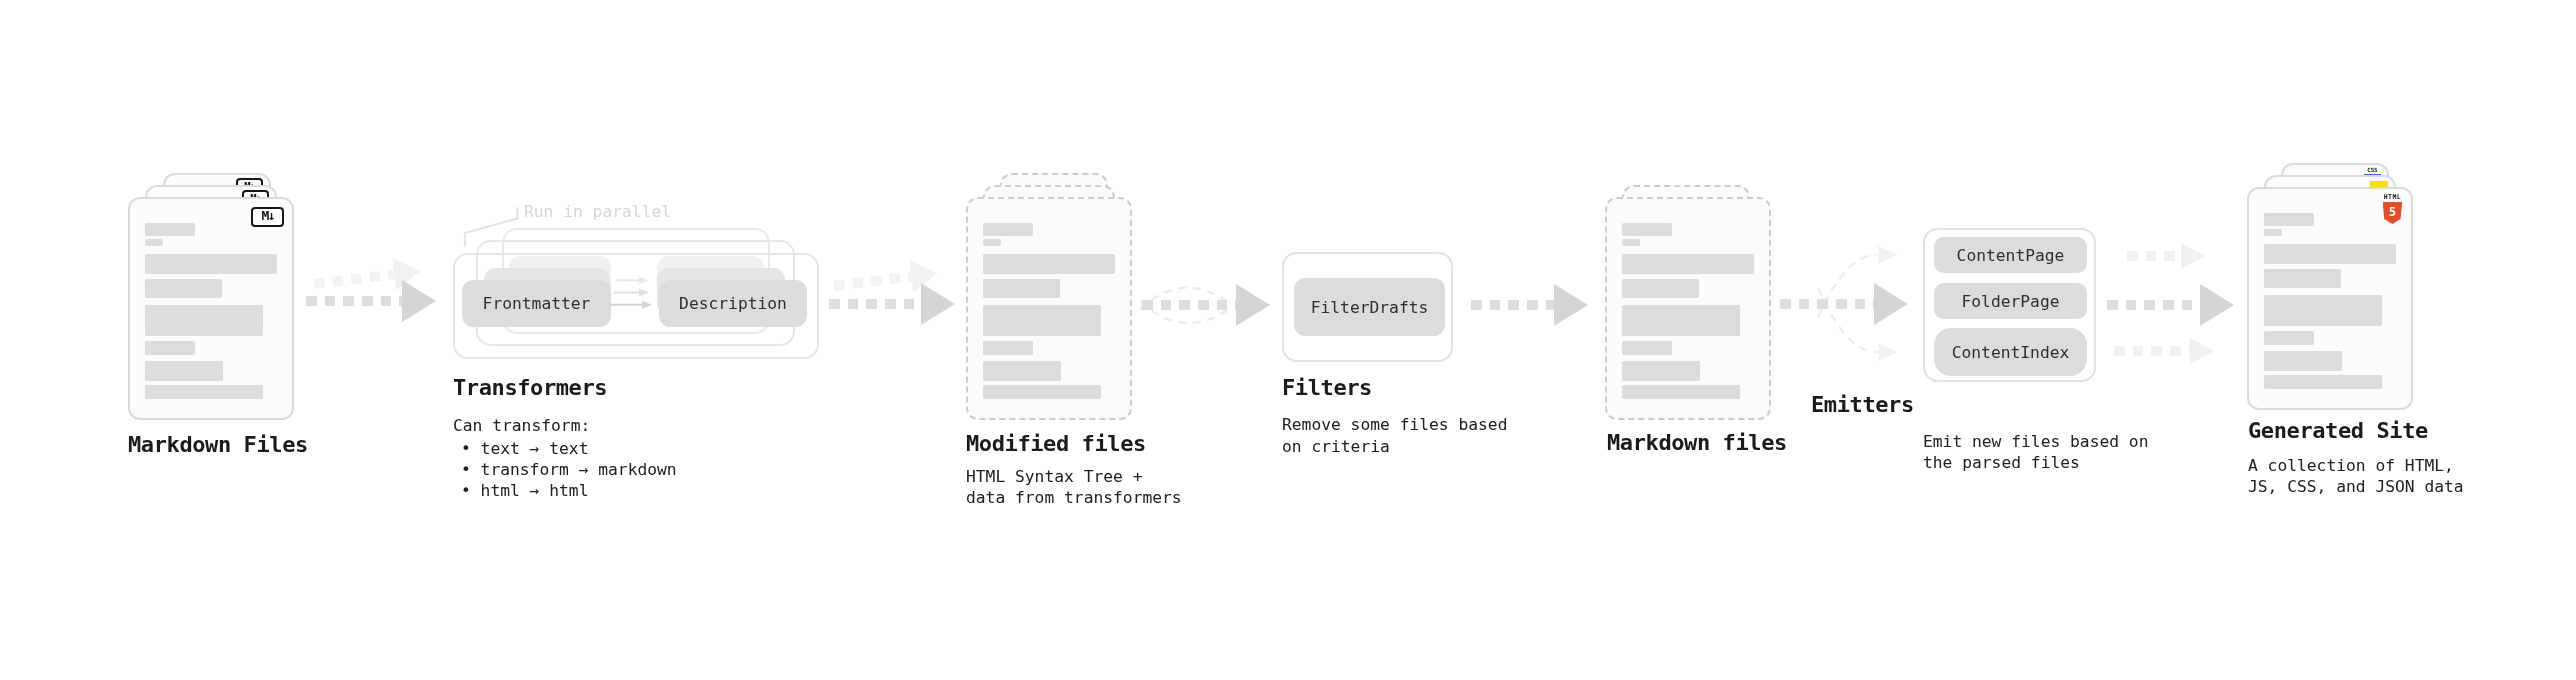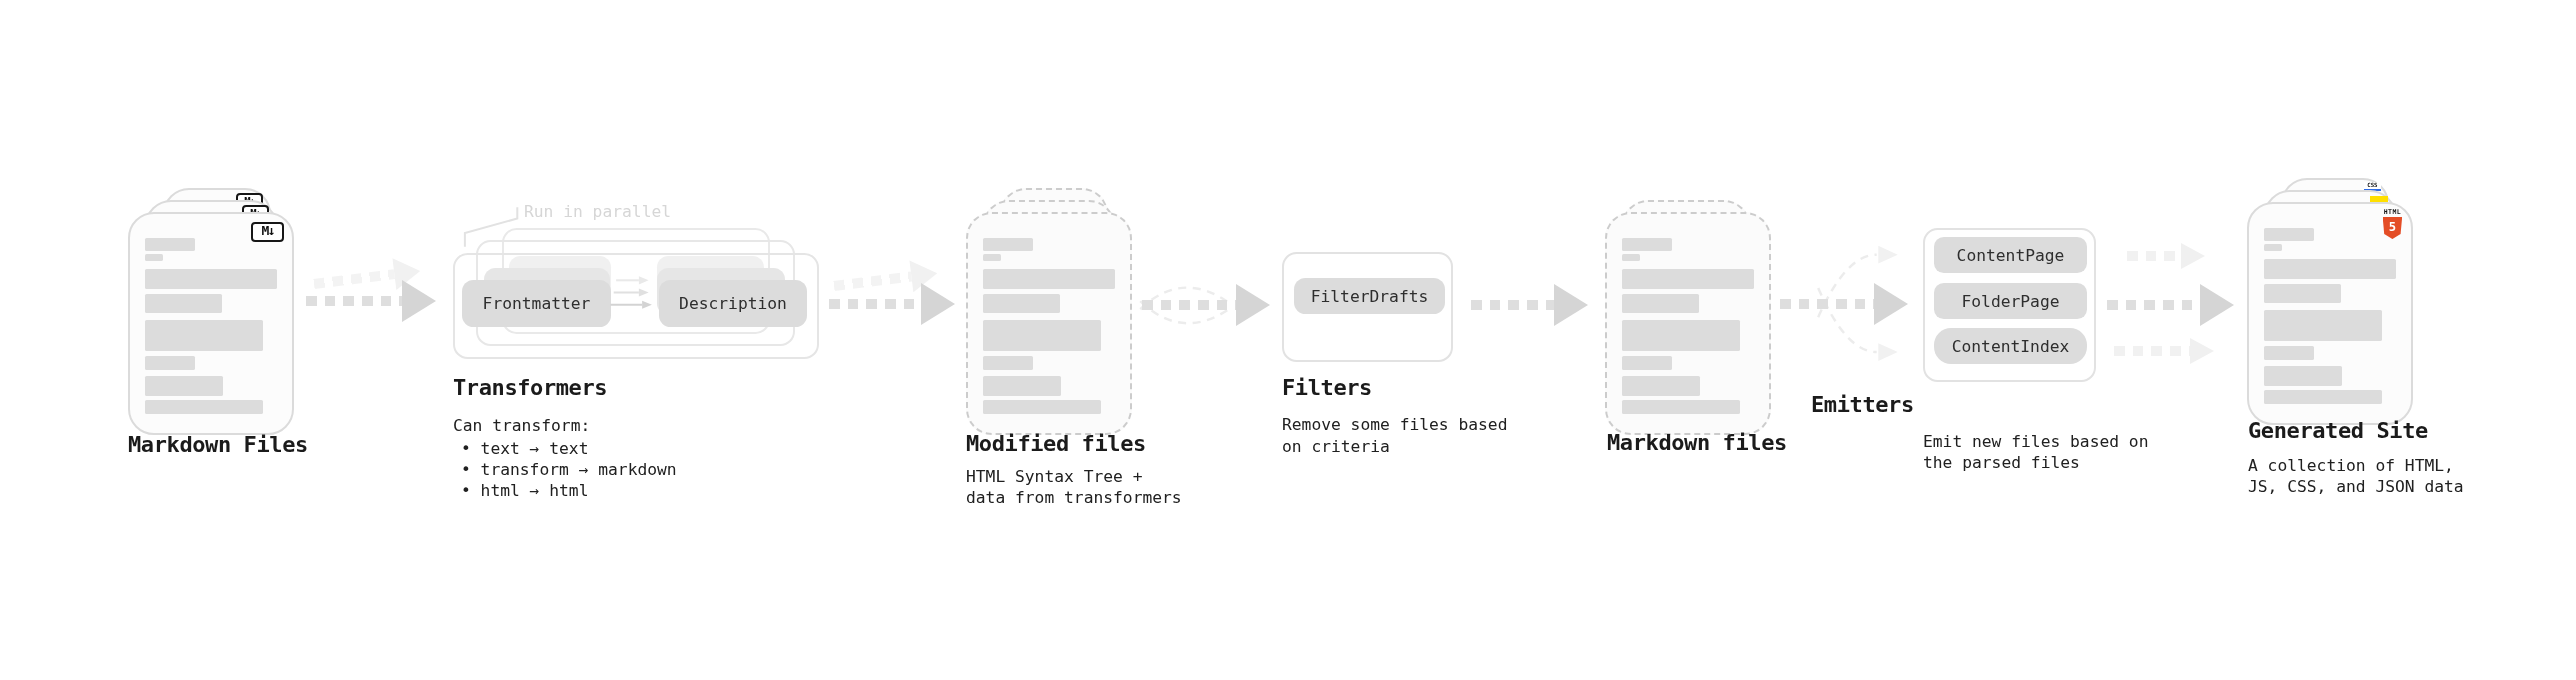--- a/index.html
+++ b/index.html
@@ -1,19 +1,19 @@
 <!DOCTYPE html>
 <html style="--html5-orange: #e44d26; --js-yellow: #ffdf00; --css-blue: #2e6be6;font-size:13px"><head>
 <meta charset="utf-8">
 <style>
   html,body{margin:0;padding:0;background:#fff;}
   #canvas{position:relative;width:2576px;height:681px;background:#ffffff;overflow:hidden;
           font-family:"DejaVu Sans Mono","Liberation Mono",monospace;}
   
-  .card{position:absolute;box-sizing:border-box;border-radius:26px;background:#fcfcfc;border:2.4px solid #dbdbdb;margin-top:15px;}
+  .card{position:absolute;box-sizing:border-box;border-radius:12px;background:#fcfcfc;border:2.4px solid #dbdbdb;}
   .card.dashed{border:2.4px dashed #cccccc;background:#fbfbfb;}
   .bars{position:absolute;left:15.4px;top:24.4px;display:flex;flex-direction:column;align-items:flex-start;}
   .b{display:block;background:#dcdcdc;border-radius:1.6px;}
   
   .mdb{position:absolute;top:8.1px;right:8.1px;width:32.5px;height:19.5px;box-sizing:border-box;
        border:2.4px solid #161616;border-radius:4.1px;background:#fff;color:#111;
        font-weight:bold;font-size:13px;line-height:14.6px;text-align:center;letter-spacing:-1.6px;}
   .mdb.sm{width:27px;height:16.3px;top:3.3px;right:6.5px;border-width:2px;font-size:10.6px;line-height:12.2px;}
   
   .h5{position:absolute;top:4.9px;right:8.1px;width:21px;text-align:center;}
@@ -151,21 +151,21 @@
     <path d="M10,52 Q62,2 122,46" fill="none" stroke="#ececec" stroke-width="3" stroke-dasharray="10 8"></path>
     <path d="M10,42 Q62,92 122,50" fill="none" stroke="#ececec" stroke-width="3" stroke-dasharray="10 8"></path>
   </svg>
   <div class="arrow" style="left:1142px;top:284px">
       <div class="d" style="width:94px"></div>
       <div class="h"></div>
     </div>
 
   <div>
     <div class="obox" style="left:1282px;top:252px;width:171px;height:110px"></div>
-    <div class="pill" style="left:1294px;top:278px;width:151px;height:36px">FilterDrafts</div>
+    <div class="pill" style="left:1294px;top:278px;width:151px;height:58px">FilterDrafts</div>
     <div class="slabel" style="left:1282px;top:375px">Filters</div>
     <div class="body" style="left:1282px;top:414px">Remove some files based</div>
     <div class="body" style="left:1282px;top:436px">on criteria</div>
   </div>
 
   <div class="arrow" style="left:1471px;top:284px">
       <div class="d" style="width:83px"></div>
       <div class="h"></div>
     </div>
 
@@ -194,21 +194,21 @@
   </svg>
   <div class="arrow" style="left:1780px;top:283px">
       <div class="d" style="width:94px"></div>
       <div class="h"></div>
     </div>
 
   <div>
     <div class="obox" style="left:1923px;top:228px;width:173px;height:154px"></div>
     <div class="pill" style="left:1934px;top:237px;width:153px;height:36px;border-radius:9.8px">ContentPage</div>
     <div class="pill" style="left:1934px;top:283px;width:153px;height:36px;border-radius:9.8px">FolderPage</div>
-    <div class="pill" style="left:1934px;top:328px;width:153px;height:36px;border-radius:17px">ContentIndex</div>
+    <div class="pill" style="left:1934px;top:328px;width:153px;height:48px;border-radius:17px">ContentIndex</div>
     <div class="slabel" style="left:1811px;top:392px">Emitters</div>
     <div class="body" style="left:1923px;top:431px">Emit new files based on</div>
     <div class="body" style="left:1923px;top:452px">the parsed files</div>
   </div>
 
   <div class="arrow light small" style="left:2127px;top:243px">
       <div class="d" style="width:54px"></div>
       <div class="h"></div>
     </div>
   <div class="arrow" style="left:2107px;top:284px">

